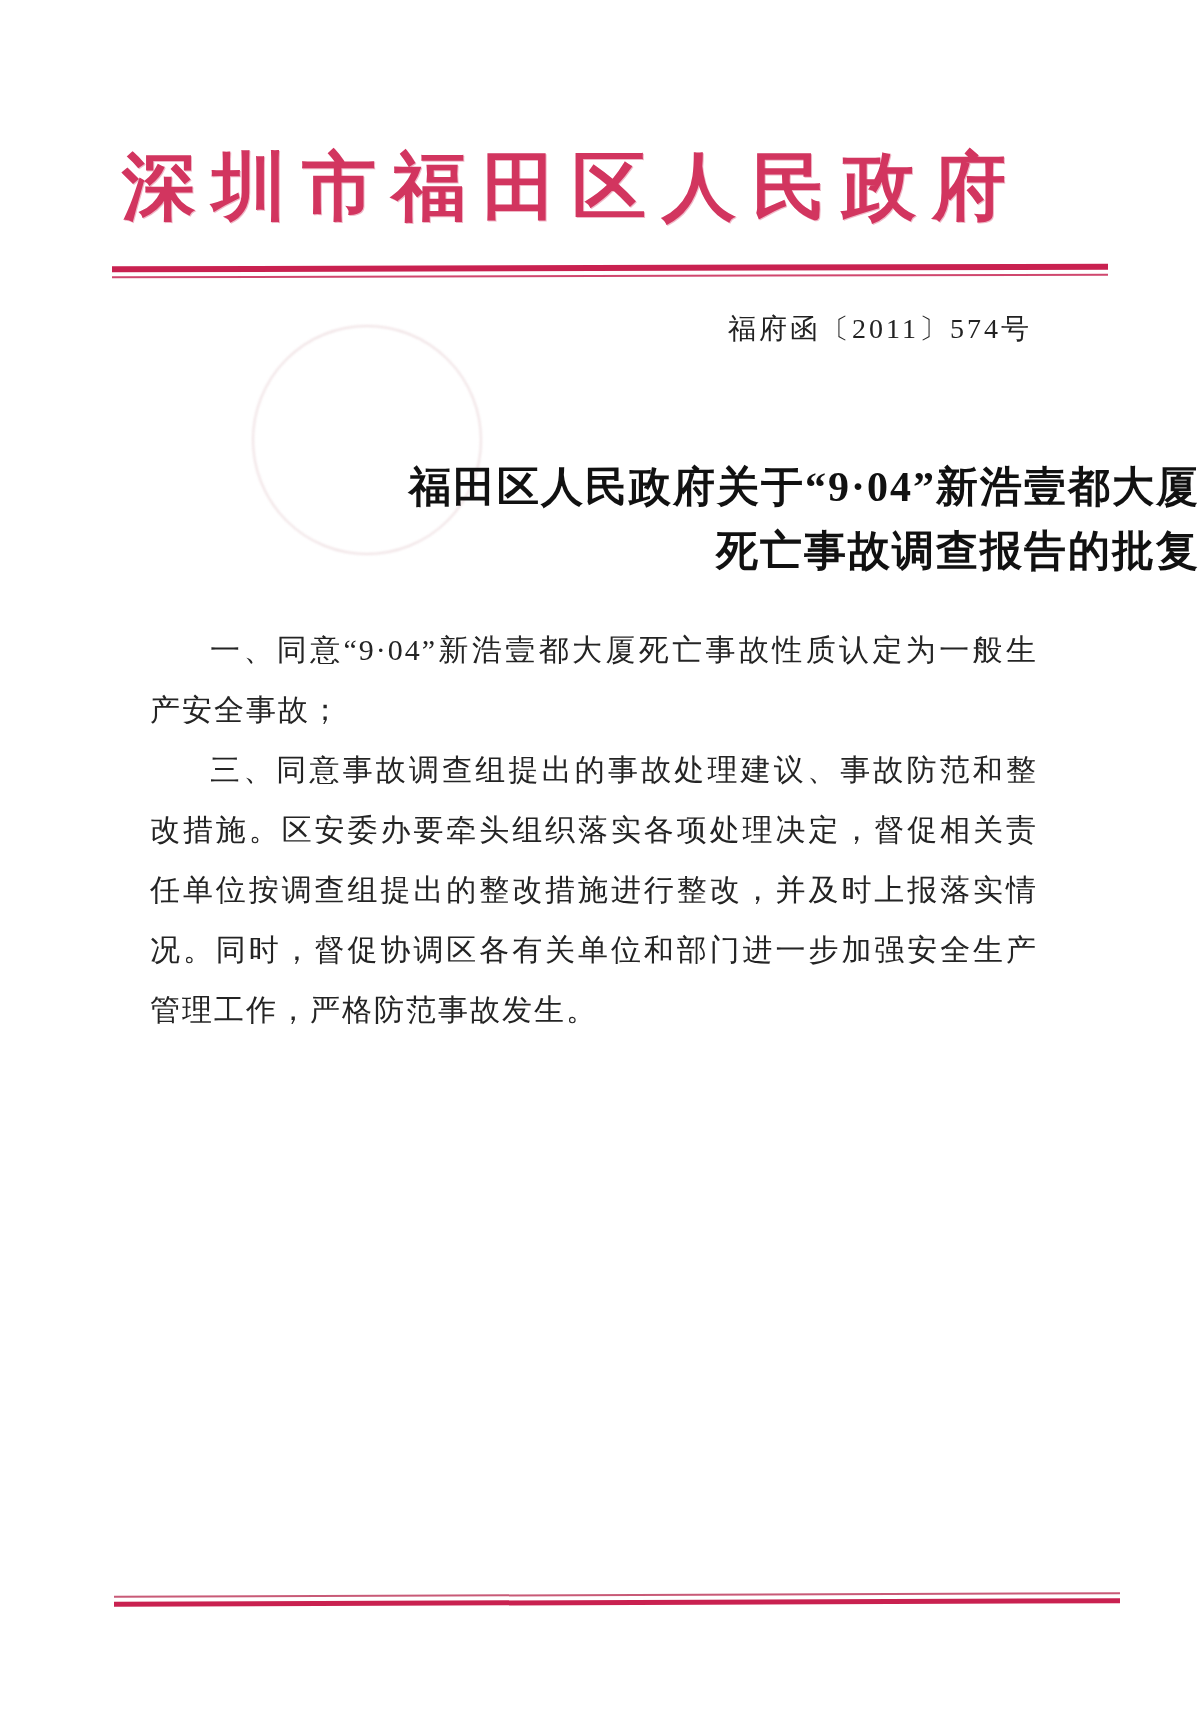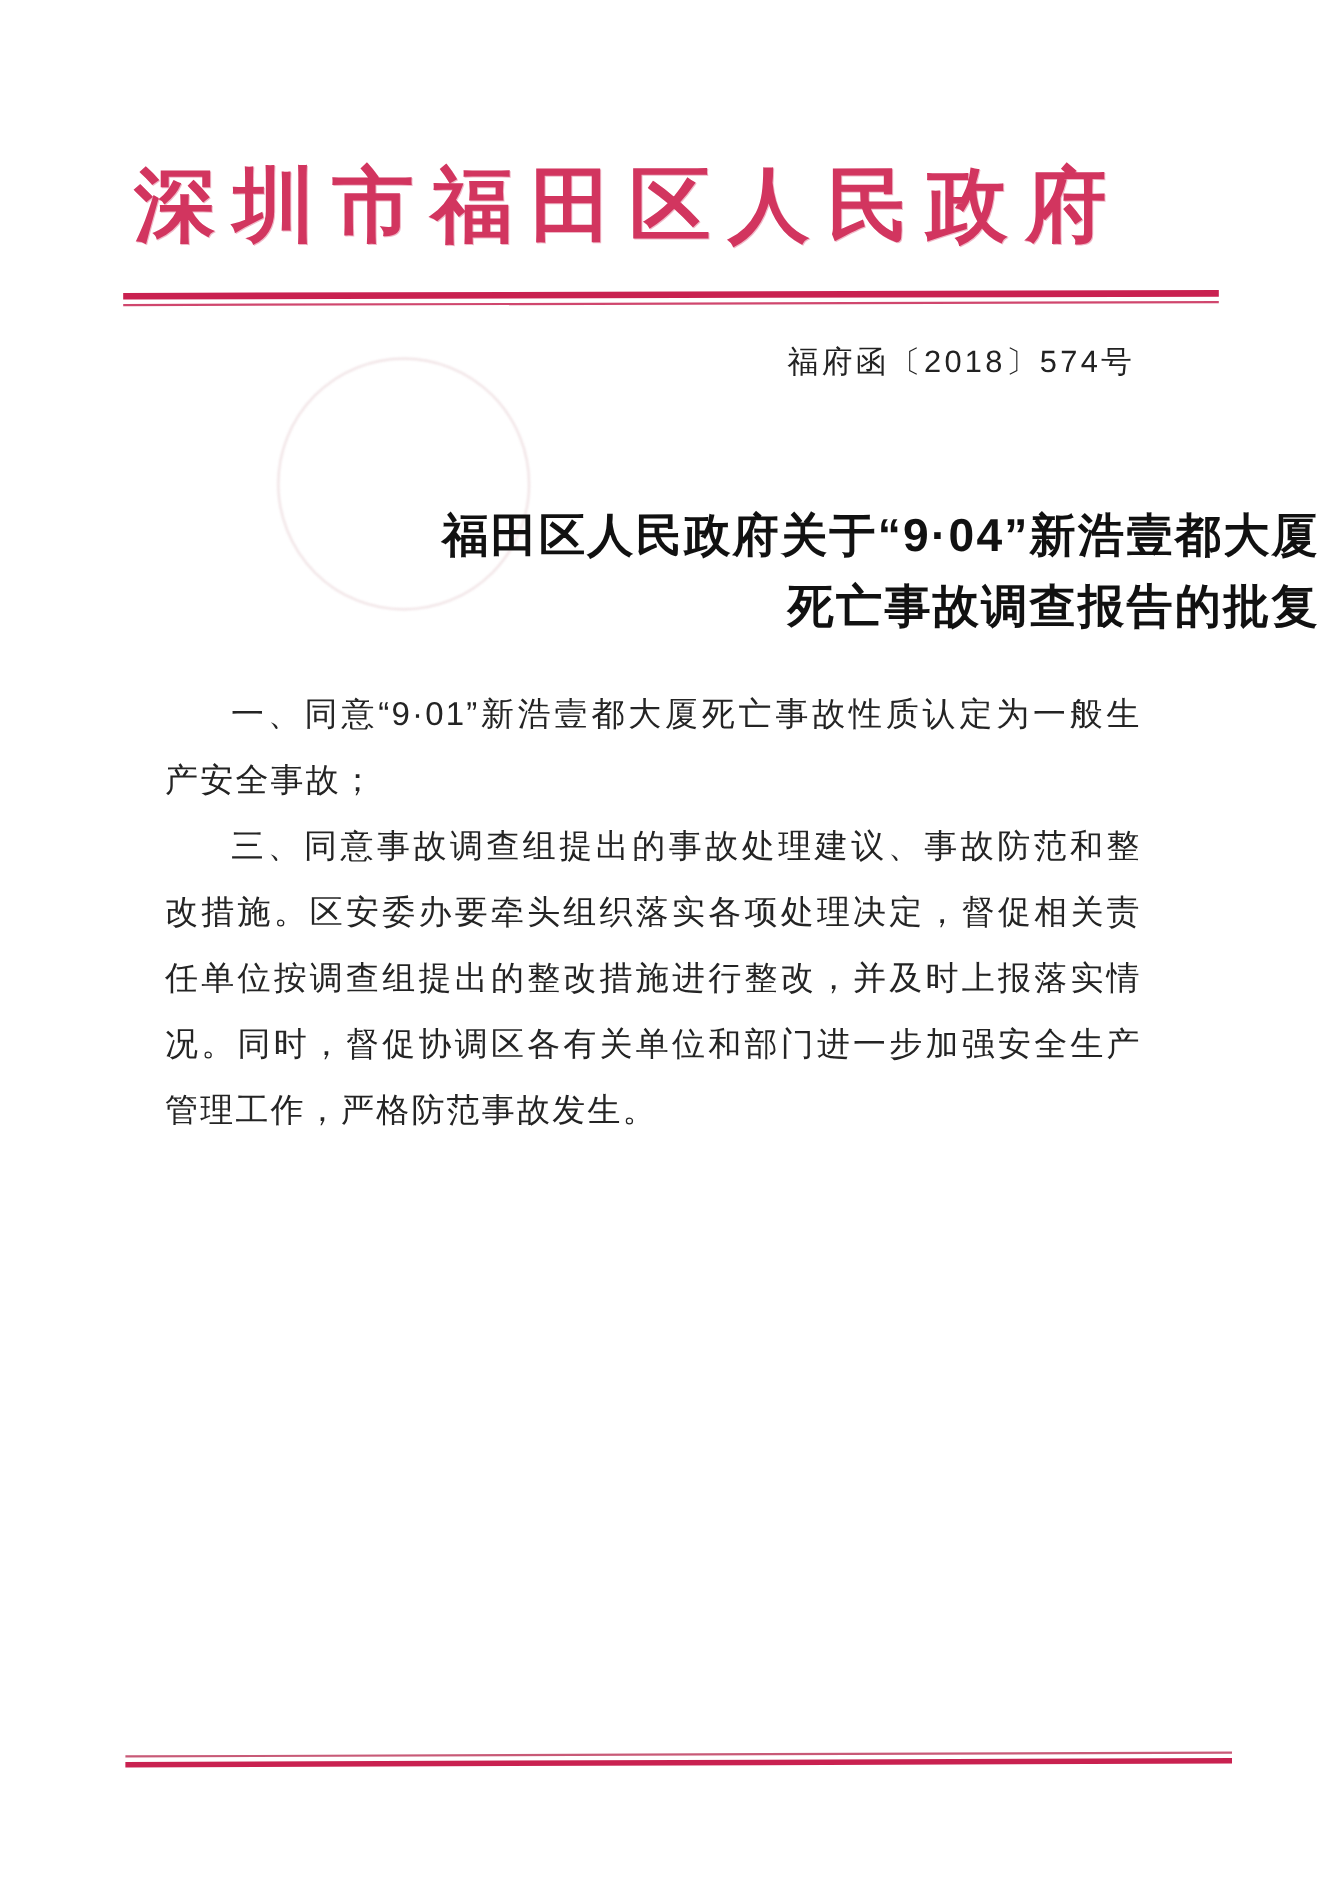--- a/index.html
+++ b/index.html
@@ -6,21 +6,21 @@
     margin: 0;
     padding: 0;
     background: #ffffff;
   }
   .page {
     position: relative;
     width: 1200px;
     height: 1710px;
     background: #ffffff;
     overflow: hidden;
-    font-family: Liberation Sans, sans-serif;
+    font-family: Liberation Serif, serif;
     color: #1c1c1c;
   }
 
   
   .masthead {
     position: absolute;
     top: 138px;
     left: 0;
     width: 100%;
     text-align: center;
@@ -134,29 +134,29 @@
 
   <div class="masthead">深圳市福田区人民政府</div>
 
   <div class="rule-top">
     <div class="thick"></div>
     <div class="thin"></div>
   </div>
 
   <div class="watermark-seal"></div>
 
-  <div class="doc-number">福府函〔2018〕574号</div>
+  <div class="doc-number">福府函〔2011〕574号</div>
 
   <div class="doc-title">
     <div>福田区人民政府关于“9·04”新浩壹都大厦</div>
     <div>死亡事故调查报告的批复</div>
   </div>
 
   <div class="doc-body">
-    <p>一、同意“9·01”新浩壹都大厦死亡事故性质认定为一般生产安全事故；</p>
+    <p>一、同意“9·04”新浩壹都大厦死亡事故性质认定为一般生产安全事故；</p>
     <p>三、同意事故调查组提出的事故处理建议、事故防范和整改措施。区安委办要牵头组织落实各项处理决定，督促相关责任单位按调查组提出的整改措施进行整改，并及时上报落实情况。同时，督促协调区各有关单位和部门进一步加强安全生产管理工作，严格防范事故发生。</p>
   </div>
 
   <div class="rule-bottom">
     <div class="thin"></div>
     <div class="thick"></div>
   </div>
 
 </div>
 

